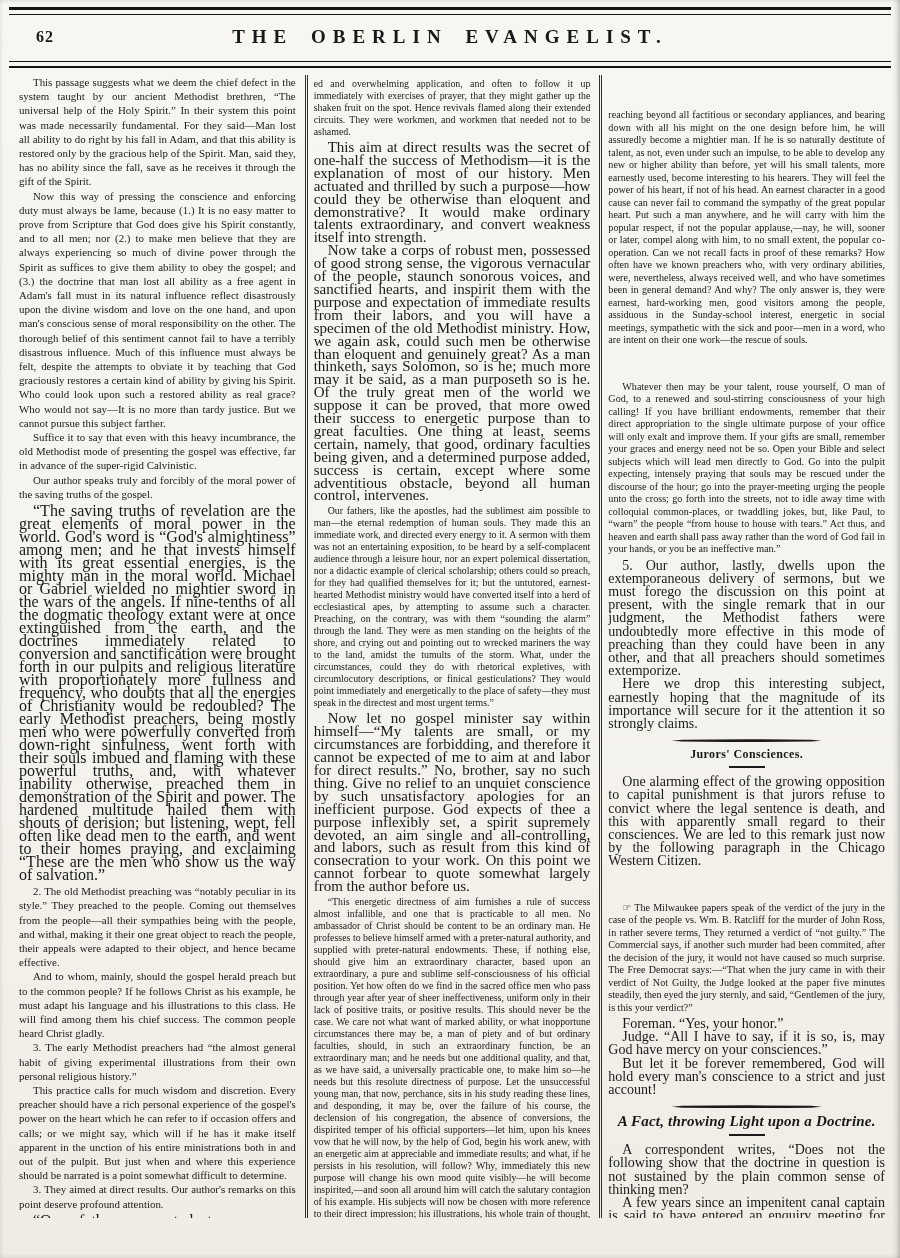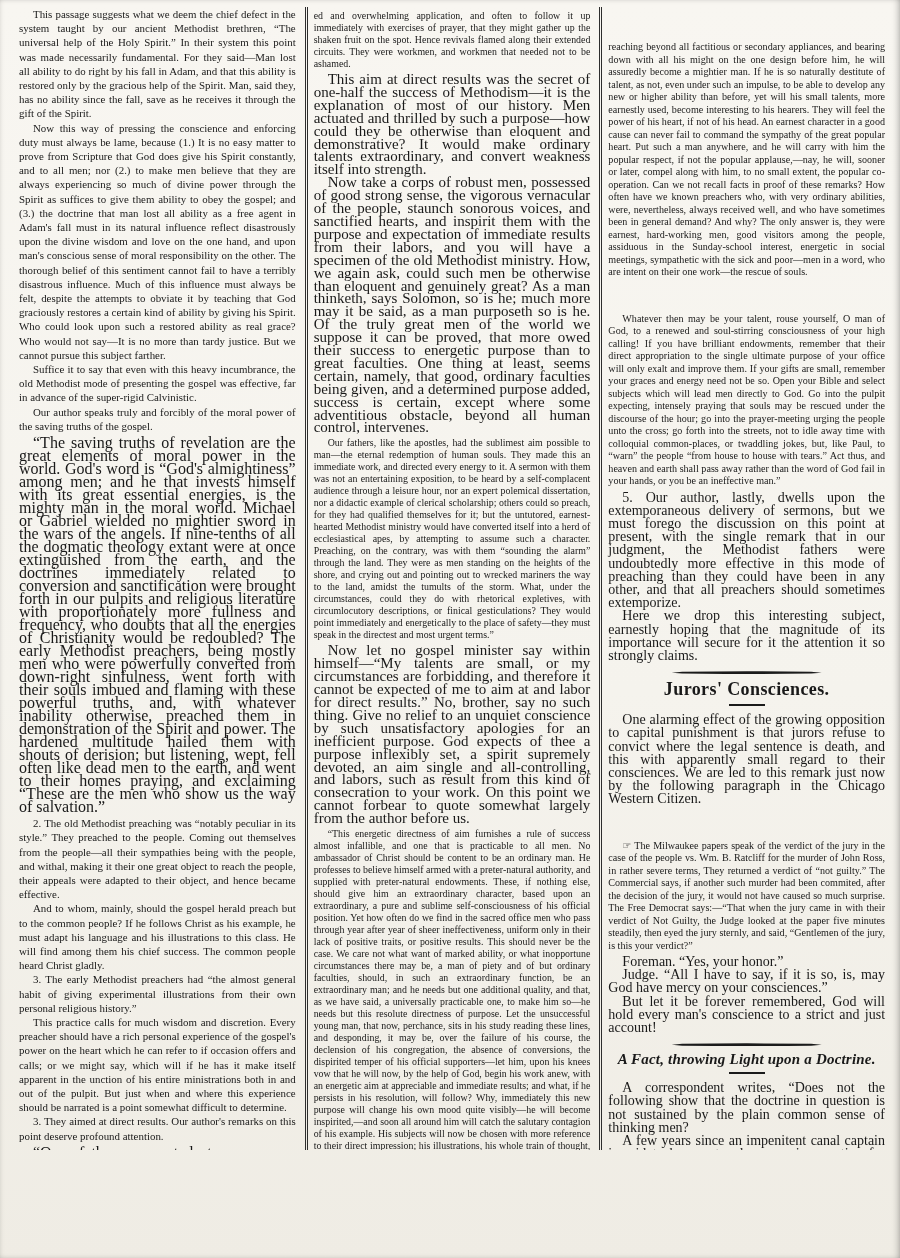--- a/index.html
+++ b/index.html
@@ -31,30 +31,38 @@
   .noindent{text-indent:0;}
   .x{margin:3px 0;}
   
   .col1 .p{font-size:10.9px;line-height:14.2px;}
   .col1 .x{font-size:16px;line-height:13.0px;}
   .col2 .p{font-size:15px;line-height:12.9px;}
   .col2 .x{font-size:9.9px; line-height:12.0px;}
   .col3 .p{font-size:14px;line-height:13.2px;}
   .col3 .x{font-size:10.1px;line-height:12.5px;margin-top:34px;}
   
-  .heading{font-size:18px;font-weight:700;text-align:center;margin:2px 0 1px;letter-spacing:.4px;}
+  .heading{font-size:12px;font-weight:700;text-align:center;margin:2px 0 1px;letter-spacing:.4px;}
   .heading.big{font-size:15px;letter-spacing:.2px;font-style:italic;}
   .swell-rule{width:150px;height:3px;margin:9px auto 5px;background:#1b1b1b;
               clip-path:polygon(0 50%,7% 18%,50% 0,93% 18%,100% 50%,93% 82%,50% 100%,7% 82%);}
   .short-rule{width:36px;height:0;border-top:2px solid #1b1b1b;margin:4px auto 7px;}
 </style>
 </head>
 <body>
 
 <div class="page">
+  <div class="masthead">
+    <div class="rule-a"></div>
+    <div class="mast-row">
+      <span class="pagenum">62</span>
+      <h1 class="title">THE OBERLIN EVANGELIST.</h1>
+    </div>
+    <div class="rule-b"></div>
+  </div>
 
   <div class="columns">
     <div class="col col1" id="col1">
         <p class="p">This passage suggests what we deem the chief defect in the system taught by our ancient Methodist brethren, “The universal help of the Holy Spirit.” In their system this point was made necessarily fundamental. For they said—Man lost all ability to do right by his fall in Adam, and that this ability is restored only by the gracious help of the Spirit. Man, said they, has no ability since the fall, save as he receives it through the gift of the Spirit.</p>
         <p class="p">Now this way of pressing the conscience and enforcing duty must always be lame, because (1.) It is no easy matter to prove from Scripture that God does give his Spirit constantly, and to all men; nor (2.) to make men believe that they are always experiencing so much of divine power through the Spirit as suffices to give them ability to obey the gospel; and (3.) the doctrine that man lost all ability as a free agent in Adam's fall must in its natural influence reflect disastrously upon the divine wisdom and love on the one hand, and upon man's conscious sense of moral responsibility on the other. The thorough belief of this sentiment cannot fail to have a terribly disastrous influence. Much of this influence must always be felt, despite the attempts to obviate it by teaching that God graciously restores a certain kind of ability by giving his Spirit. Who could look upon such a restored ability as real grace? Who would not say—It is no more than tardy justice. But we cannot pursue this subject farther.</p>
         <p class="p">Suffice it to say that even with this heavy incumbrance, the old Methodist mode of presenting the gospel was effective, far in advance of the super-rigid Calvinistic.</p>
         <p class="p">Our author speaks truly and forcibly of the moral power of the saving truths of the gospel.</p>
         <p class="x">“The saving truths of revelation are the great elements of moral power in the world. God's word is “God's almightiness” among men; and he that invests himself with its great essential energies, is the mighty man in the moral world. Michael or Gabriel wielded no mightier sword in the wars of the angels. If nine-tenths of all the dogmatic theology extant were at once extinguished from the earth, and the doctrines immediately related to conversion and sanctification were brought forth in our pulpits and religious literature with proportionately more fullness and frequency, who doubts that all the energies of Christianity would be redoubled? The early Methodist preachers, being mostly men who were powerfully converted from down-right sinfulness, went forth with their souls imbued and flaming with these powerful truths, and, with whatever inability otherwise, preached them in demonstration of the Spirit and power. The hardened multitude hailed them with shouts of derision; but listening, wept, fell often like dead men to the earth, and went to their homes praying, and exclaiming “These are the men who show us the way of salvation.”</p>
         <p class="p">2. The old Methodist preaching was “notably peculiar in its style.” They preached to the people. Coming out themselves from the people—all their sympathies being with the people, and withal, making it their one great object to reach the people, their appeals were adapted to their object, and hence became effective.</p>
         <p class="p">And to whom, mainly, should the gospel herald preach but to the common people? If he follows Christ as his example, he must adapt his language and his illustrations to this class. He will find among them his chief success. The common people heard Christ gladly.</p>

